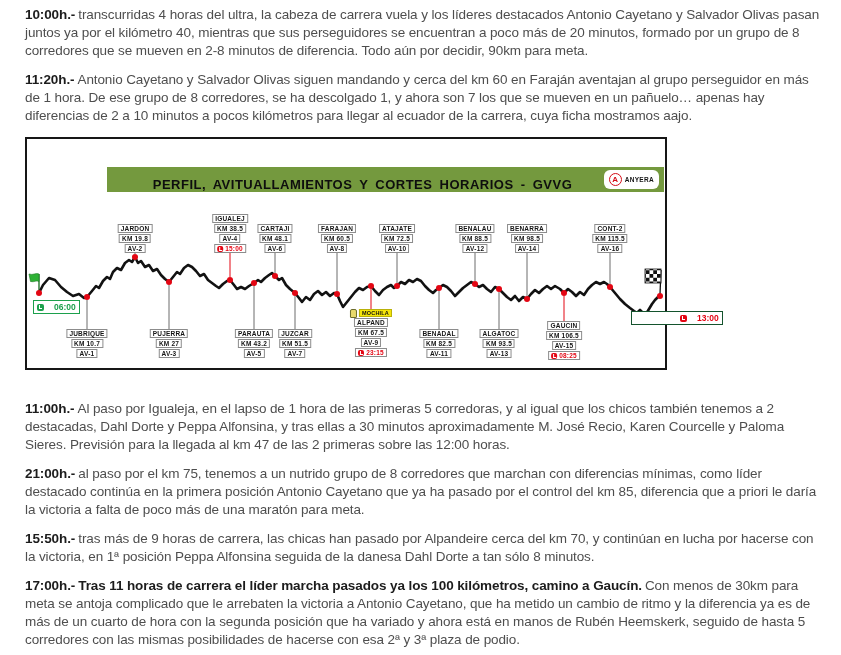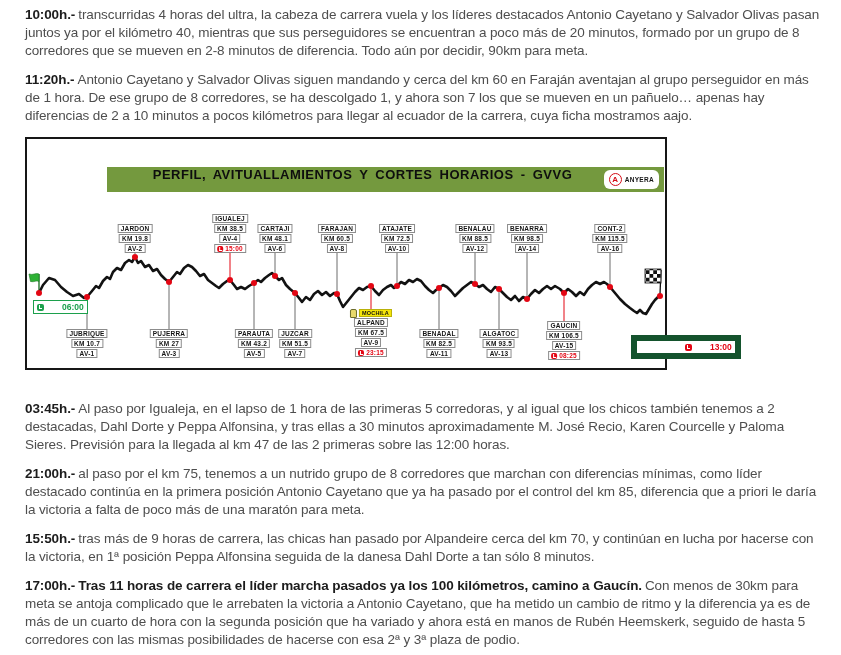--- a/index.html
+++ b/index.html
@@ -9,29 +9,29 @@
     --ink:#121212;
   }
   html,body{margin:0;padding:0;background:#fff;}
   body{width:841px;font-family:"Liberation Sans",sans-serif;}
   .page{padding:6px 19px 0 25px;width:797px;}
   p.update{font-size:13.5px;line-height:18px;letter-spacing:-0.1px;color:#4e4e4e;margin:0 0 11px 0;}
   p.update strong{color:#1c1c1c;margin-right:3px;text-align:right;}
   
   .figure-wrap{position:relative;width:638px;height:229px;border:2px solid #161616;margin:12px 0 30px 0;background:#fff;}
   .profile-svg{position:absolute;left:0;top:0;}
-  .banner{position:absolute;left:80px;top:28px;width:557px;height:25px;background:var(--green);display:flex;align-items:flex-start;justify-content:center;}
+  .banner{position:absolute;left:80px;top:28px;width:557px;height:25px;background:var(--green);display:flex;align-items:flex-end;justify-content:center;}
   .banner-title{font-weight:700;font-size:13px;letter-spacing:0.5px;word-spacing:3px;color:#0e0e0e;padding-right:46px;white-space:nowrap;}
   .sponsor{position:absolute;right:5px;top:3px;height:19px;background:#fff;border-radius:6px;display:flex;align-items:center;gap:3px;padding:0 5px;}
   .sponsor-a{width:11px;height:11px;border:1.3px solid #d40d17;border-radius:50%;color:#d40d17;font-size:8px;font-weight:700;display:flex;align-items:center;justify-content:center;line-height:1;}
   .sponsor-name{font-size:6.5px;font-weight:700;color:#141414;letter-spacing:0.3px;}
   .logo{position:absolute;left:8px;top:3px;z-index:3;}
-  .time-pill{position:absolute;display:flex;align-items:center;gap:18px;background:#fff;font-weight:700;font-size:8.5px;padding:1px 3px;white-space:nowrap;z-index:4;}
+  .time-pill{position:absolute;display:flex;align-items:center;gap:10px;background:#fff;font-weight:700;font-size:8.5px;padding:1px 3px;white-space:nowrap;z-index:4;}
   .start-pill{left:6px;top:161px;border:1px solid var(--startgreen);color:var(--startgreen);}
-  .finish-pill{left:604px;top:196px;border:6px solid #14532d;color:var(--red);padding-left:48px;}
+  .finish-pill{left:604px;top:172px;border:1px solid #14532d;color:var(--red);padding-left:48px;}
   .clock{width:7px;height:7px;border-radius:2px;position:relative;display:inline-block;flex:none;}
   .clock.red{background:var(--red);}
   .clock.green{background:var(--startgreen);}
   .clock::after{content:"";position:absolute;left:2px;top:1px;width:2px;height:3px;border-left:1px solid #fff;border-bottom:1px solid #fff;}
   .cp{position:absolute;transform:translateX(-50%);display:flex;flex-direction:column;align-items:center;gap:1px;z-index:2;}
   .cp .bx{background:#fff;border:1px solid #8c8c8c;font-size:6.5px;font-weight:700;color:#141414;padding:0 2px;line-height:7px;white-space:nowrap;letter-spacing:0.2px;}
   .cp .cut{color:var(--red);display:flex;align-items:center;gap:2px;}
   .cp .cut .clock{width:6px;height:6px;}
   .moch{display:flex;align-items:center;gap:2px;height:8px;}
   .moch-tag{background:#f6e60a;border:1px solid #b9b10a;color:#111;font-size:5.5px;font-weight:700;padding:0 2px;line-height:6px;letter-spacing:0.2px;}
@@ -208,21 +208,21 @@
           <span>08:25</span>
         </div>
       </div>
       <div class="cp" style="left: 583px; top: 85px;">
         <div class="bx">CONT-2</div>
         <div class="bx">KM 115.5</div>
         <div class="bx">AV-16</div>
       </div>
     </figure>
 
-  <p class="update"><strong>03:45h.-</strong><span>Al paso por Igualeja, en el lapso de 1 hora de las primeras 5 corredoras, y al igual que los chicos también tenemos a 2 destacadas, Dahl Dorte y Peppa Alfonsina, y tras ellas a 30 minutos aproximadamente M. José Recio, Karen Courcelle y Paloma Sieres. Previsión para la llegada al km 47 de las 2 primeras sobre las 12:00 horas.</span></p>
+  <p class="update"><strong>11:00h.-</strong><span>Al paso por Igualeja, en el lapso de 1 hora de las primeras 5 corredoras, y al igual que los chicos también tenemos a 2 destacadas, Dahl Dorte y Peppa Alfonsina, y tras ellas a 30 minutos aproximadamente M. José Recio, Karen Courcelle y Paloma Sieres. Previsión para la llegada al km 47 de las 2 primeras sobre las 12:00 horas.</span></p>
 
   <p class="update"><strong>21:00h.-</strong><span>al paso por el km 75, tenemos a un nutrido grupo de 8 corredores que marchan con diferencias mínimas, como líder destacado continúa en la primera posición Antonio Cayetano que ya ha pasado por el control del km 85, diferencia que a priori le daría la victoria a falta de poco más de una maratón para meta.</span></p>
 
   <p class="update"><strong>15:50h.-</strong><span>tras más de 9 horas de carrera, las chicas han pasado por Alpandeire cerca del km 70, y continúan en lucha por hacerse con la victoria, en 1ª posición Peppa Alfonsina seguida de la danesa Dahl Dorte a tan sólo 8 minutos.</span></p>
 
   <p class="update"><strong>17:00h.-</strong><strong>Tras 11 horas de carrera el líder marcha pasados ya los 100 kilómetros, camino a Gaucín.</strong><span>Con menos de 30km para meta se antoja complicado que le arrebaten la victoria a Antonio Cayetano, que ha metido un cambio de ritmo y la diferencia ya es de más de un cuarto de hora con la segunda posición que ha variado y ahora está en manos de Rubén Heemskerk, seguido de hasta 5 corredores con las mismas posibilidades de hacerse con esa 2ª y 3ª plaza de podio.</span></p>
 
 </div>
 
 </body></html>

